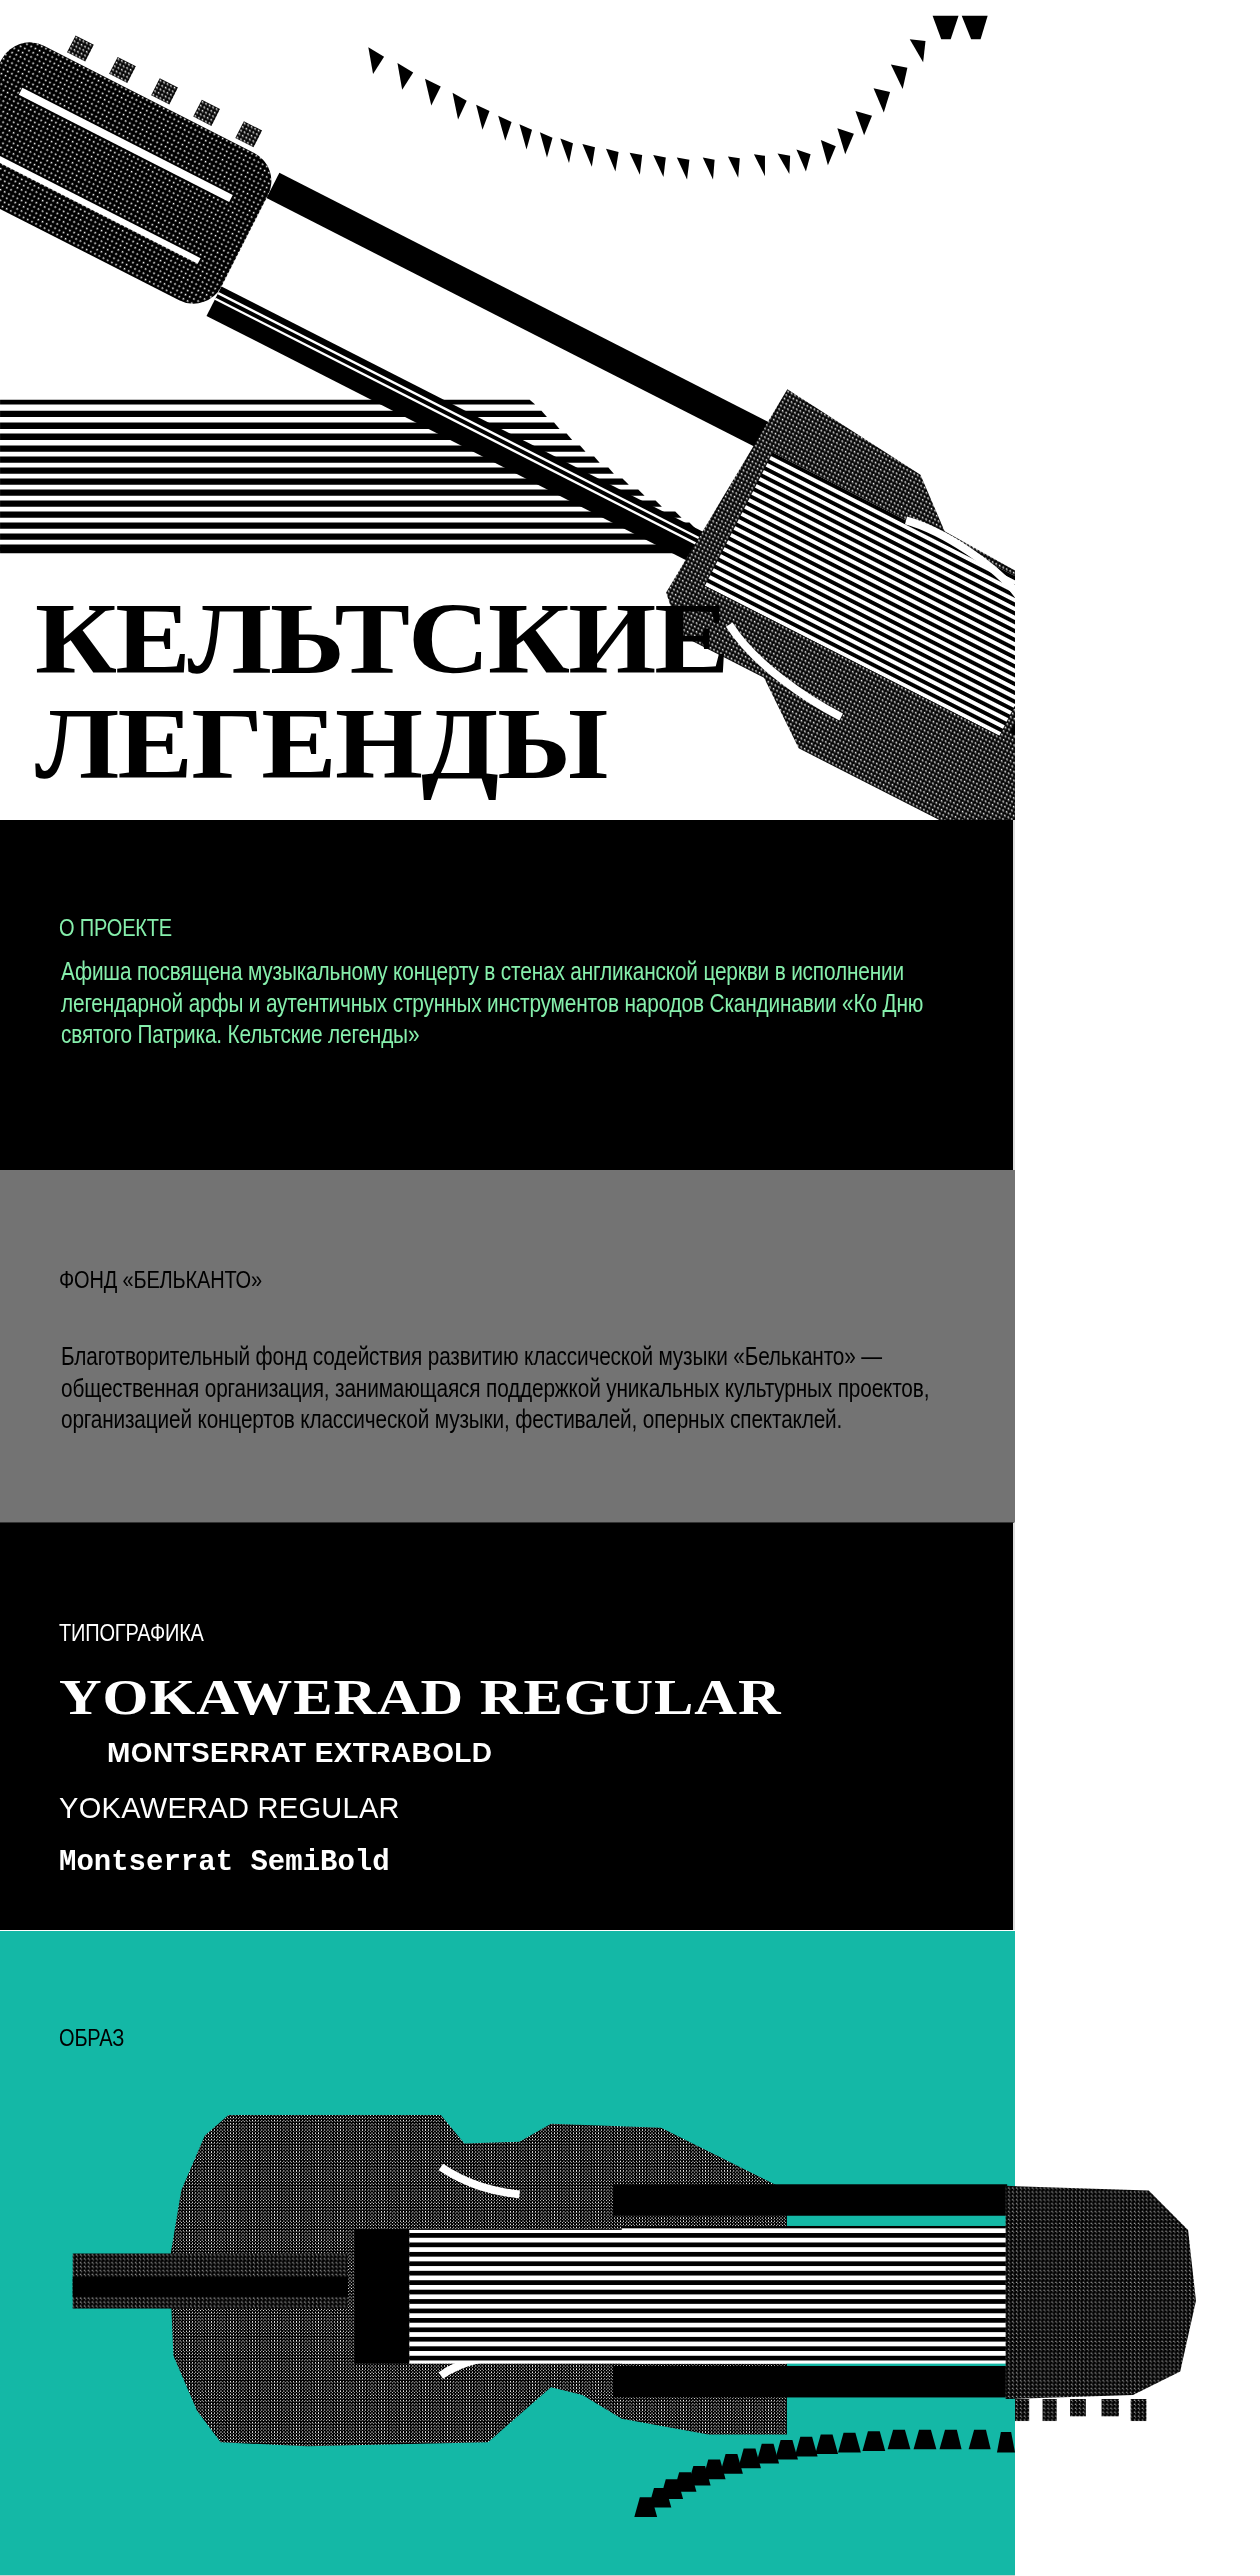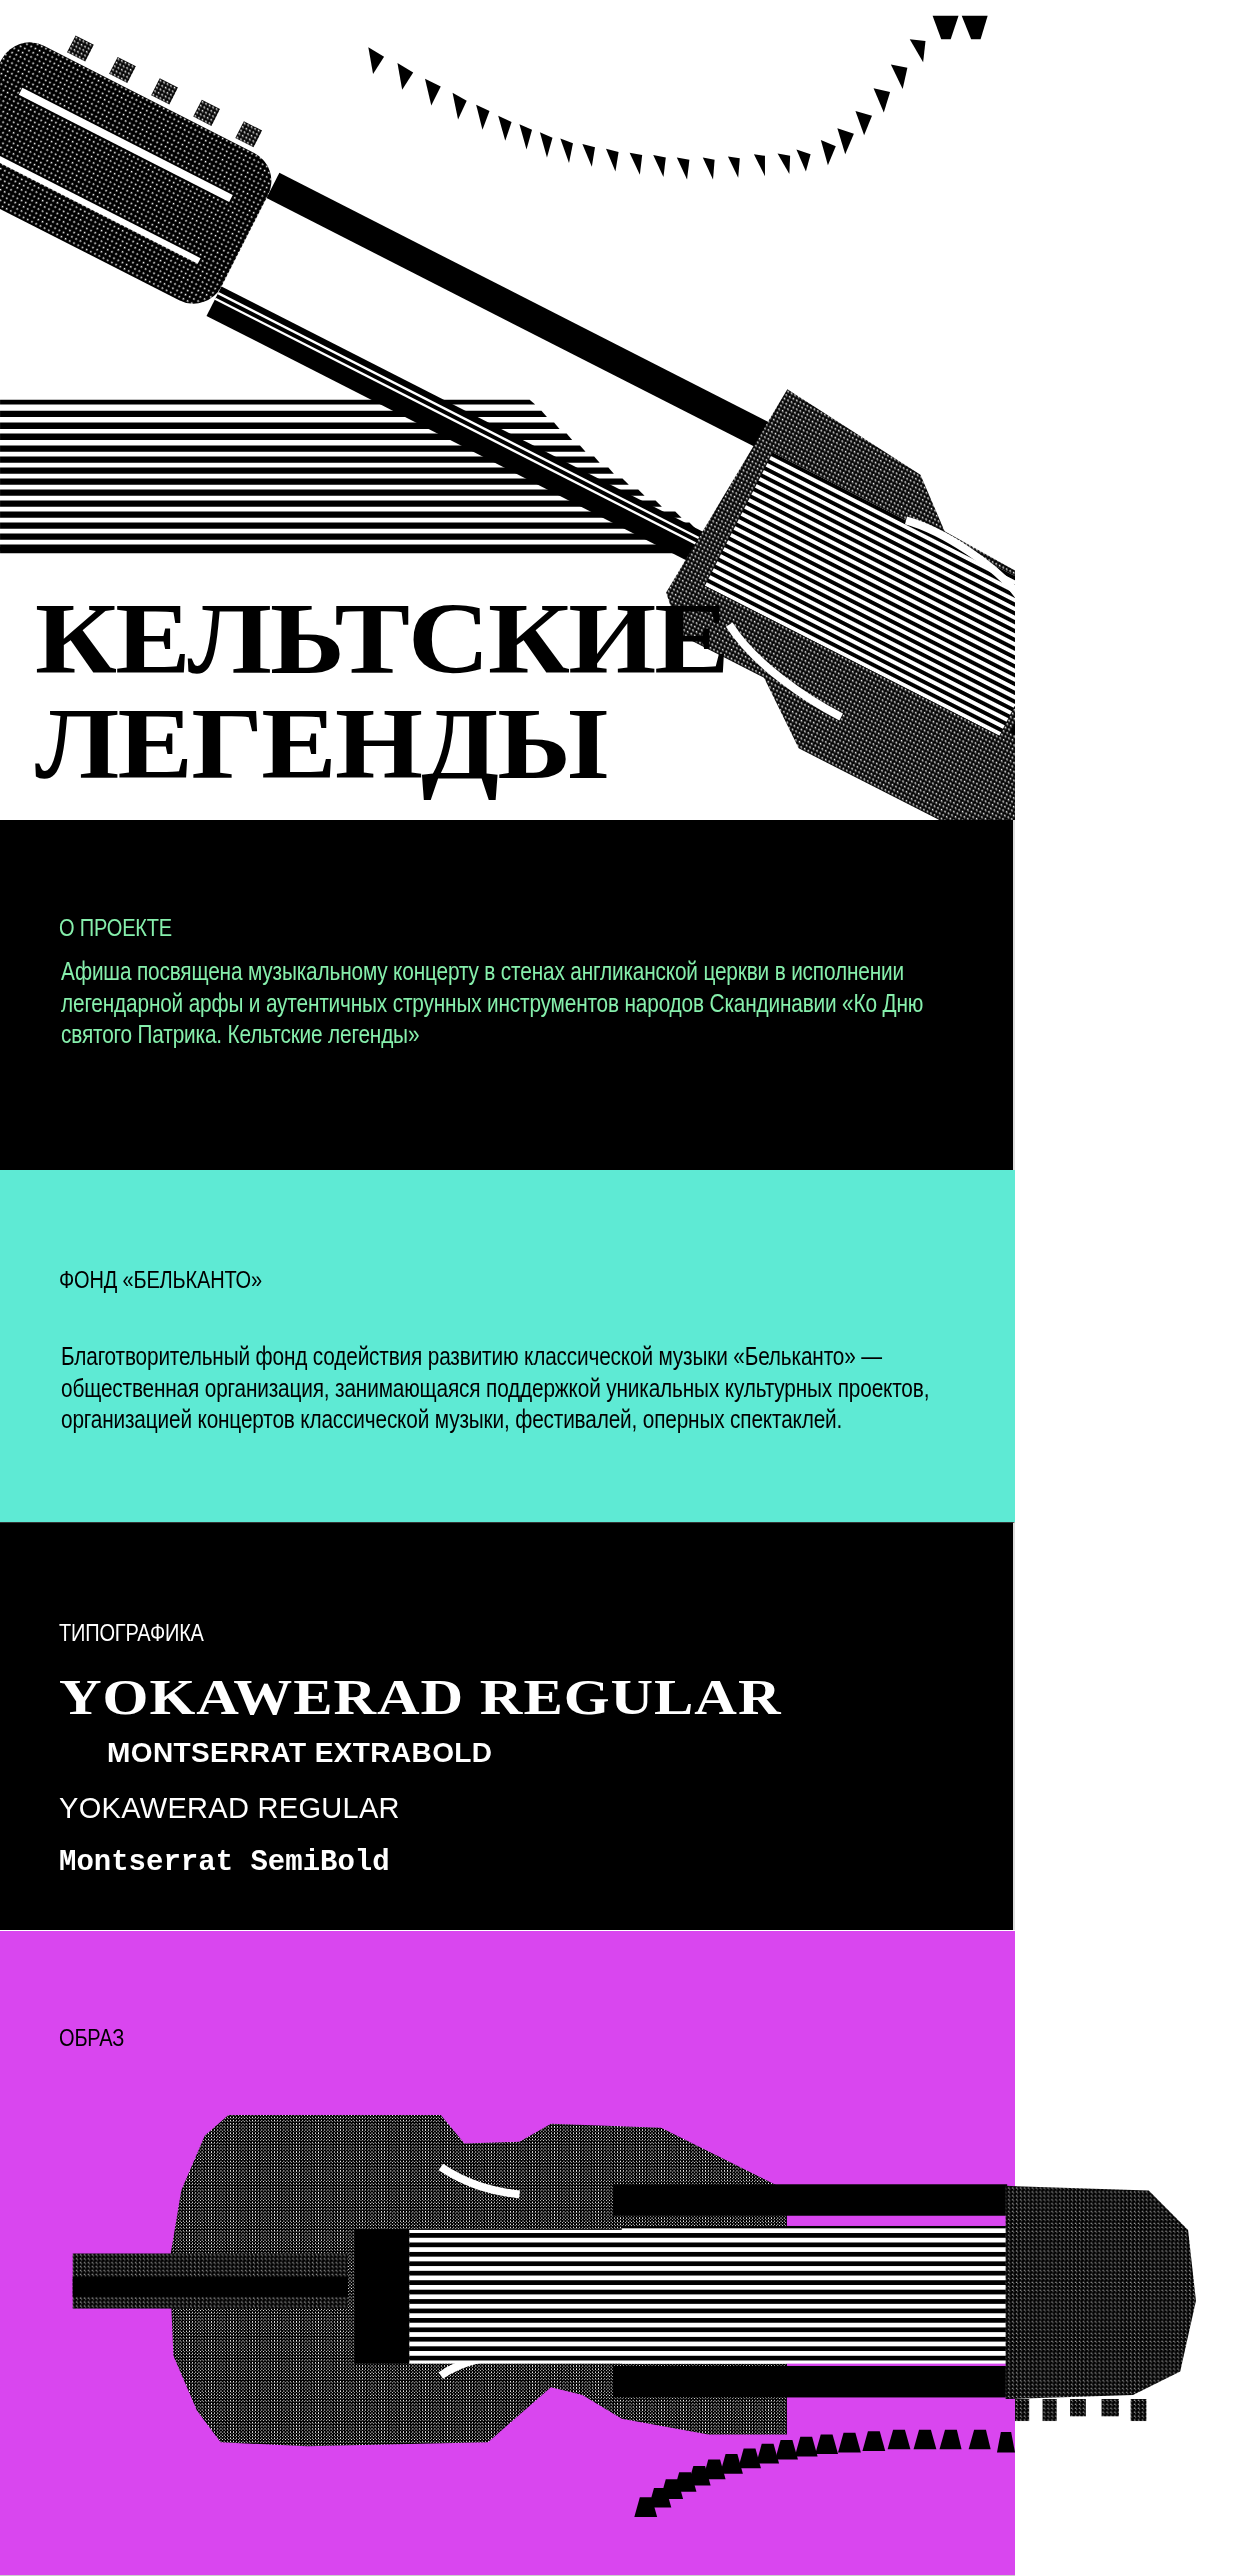--- a/index.html
+++ b/index.html
@@ -2,23 +2,23 @@
 <html style="font-size:12.6px"><head>
 <meta charset="utf-8">
 <style>
   * { margin: 0; padding: 0; box-sizing: border-box; }
   html, body { width: 1260px; background: #ffffff; }
   body { position: relative; height: 2576px; overflow: hidden; font-family: "Liberation Sans", sans-serif; color: #000; }
 
   .section { position: absolute; left: 0; width: 1015px; }
   .hero { top: 0; height: 820px; background: #fff; overflow: hidden; }
   .about { top: 820px; height: 350px; background: #000; color: #86efac; border-right: 2.4px solid #ddd; }
-  .fund { top: 1170px; height: 352px; background: #5eead4; }
+  .fund { top: 1170px; height: 352px; background: #737373; }
   .typo { top: 1522px; height: 408px; background: #000; color: #fff; border-right: 2.4px solid #ddd; border-top: 1.6px solid #333; }
-  .image { top: 1931px; height: 645px; background: #d946ef; border-bottom: 1.6px solid #ccc; }
+  .image { top: 1931px; height: 645px; background: #14b8a6; border-bottom: 1.6px solid #ccc; }
 
   .art { position: absolute; left: 0; top: 0; }
 
   .title { position: absolute; left: 35px; font-family: "Liberation Serif", serif; font-weight: 700; color: #000;
            font-size: 101px; line-height: 1; letter-spacing: -1.6px; transform-origin: left top; white-space: nowrap; }
   .title.l1 { top: 589px; transform: scaleX(1.12); }
   .title.l2 { top: 694px; transform: scaleX(1.12); }
 
   .label { position: absolute; left: 59px; font-family: "Liberation Sans", sans-serif; font-size: 24.4px; font-weight: 400;
            transform: scaleX(0.82); transform-origin: left top; white-space: nowrap; letter-spacing: -0.2px; }

